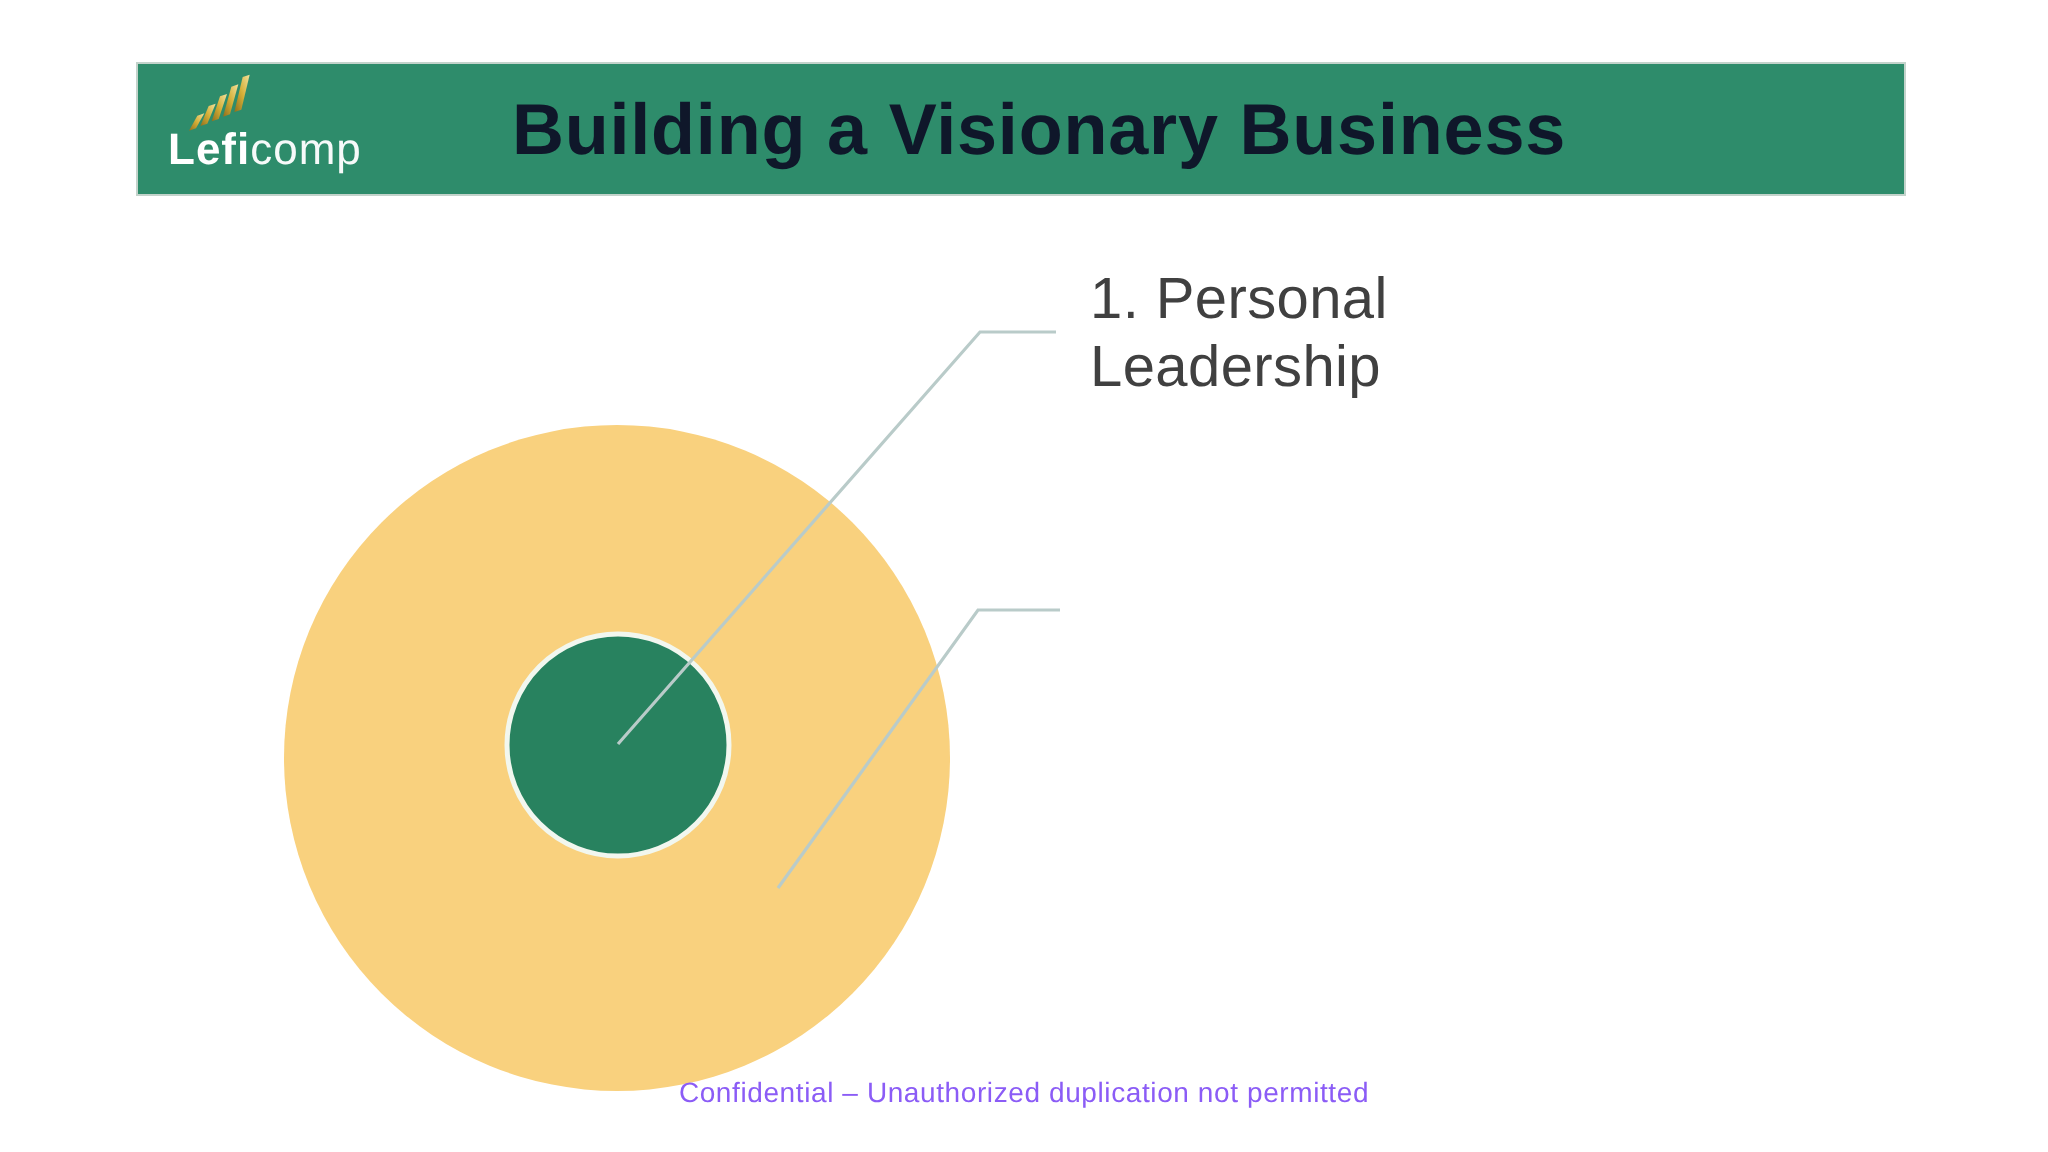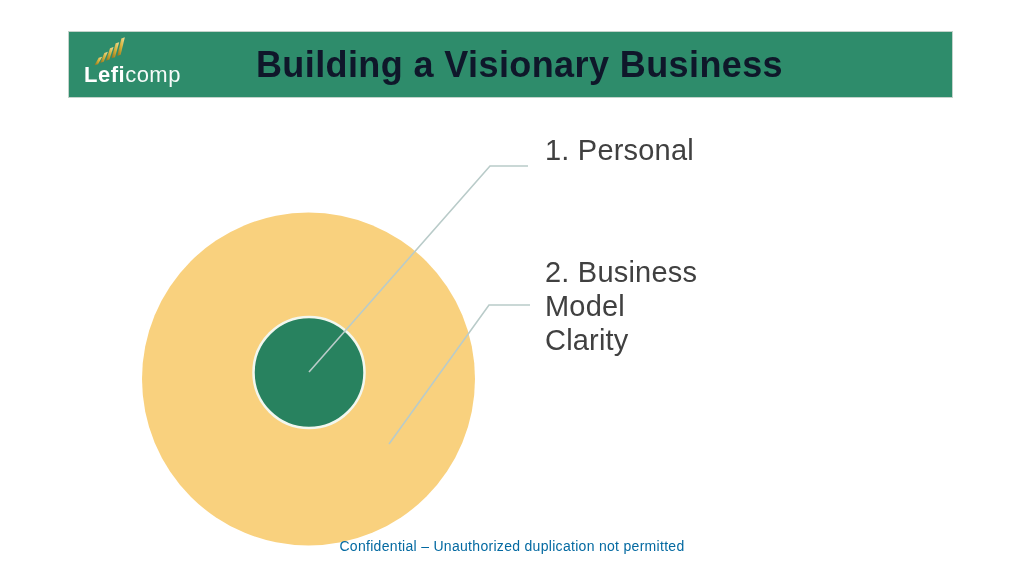--- a/index.html
+++ b/index.html
@@ -36,21 +36,21 @@
   .callout {
     position: absolute; color: #404040; font-size: 29px; font-weight: 500;
     line-height: 34px; letter-spacing: 0.2px;
   }
   .callout-1 { left: 545px; top: 133px; }
   .callout-2 { left: 545px; top: 255px; }
 
   
   .footer-note {
     position: absolute; left: 0; top: 538px; width: 1024px;
-    text-align: center; color: #0369a1; font-size: 14px; letter-spacing: 0.3px;
+    text-align: center; color: #8b5cf6; font-size: 14px; letter-spacing: 0.3px;
   }
 </style>
 </head>
 <body>
 
 <div class="slide">
 
   <svg class="diagram-svg" viewBox="0 0 1024 576">
     <circle cx="308.5" cy="379" r="166.5" fill="#F9D17E"></circle>
     <circle cx="309" cy="372.5" r="55.5" stroke="#F2F7EF" stroke-width="2.5" fill="#28825F"></circle>
@@ -76,23 +76,19 @@
       </svg>
       <div class="logo-text">
         <span class="bold">Lefi</span><span class="light">comp</span>
       </div>
     </div>
     <div class="page-title">Building a Visionary Business</div>
   </div>
 
   <div class="callout callout-1">
     <div>1. Personal</div>
+    <div>Leadership</div>
   </div>
 
-  <div class="callout callout-2">
-    <div>2. Business</div>
-    <div>Model</div>
-    <div>Clarity</div>
-  </div>
 
   <div class="footer-note">Confidential – Unauthorized duplication not permitted</div>
 
 </div>
 
 </body></html>

